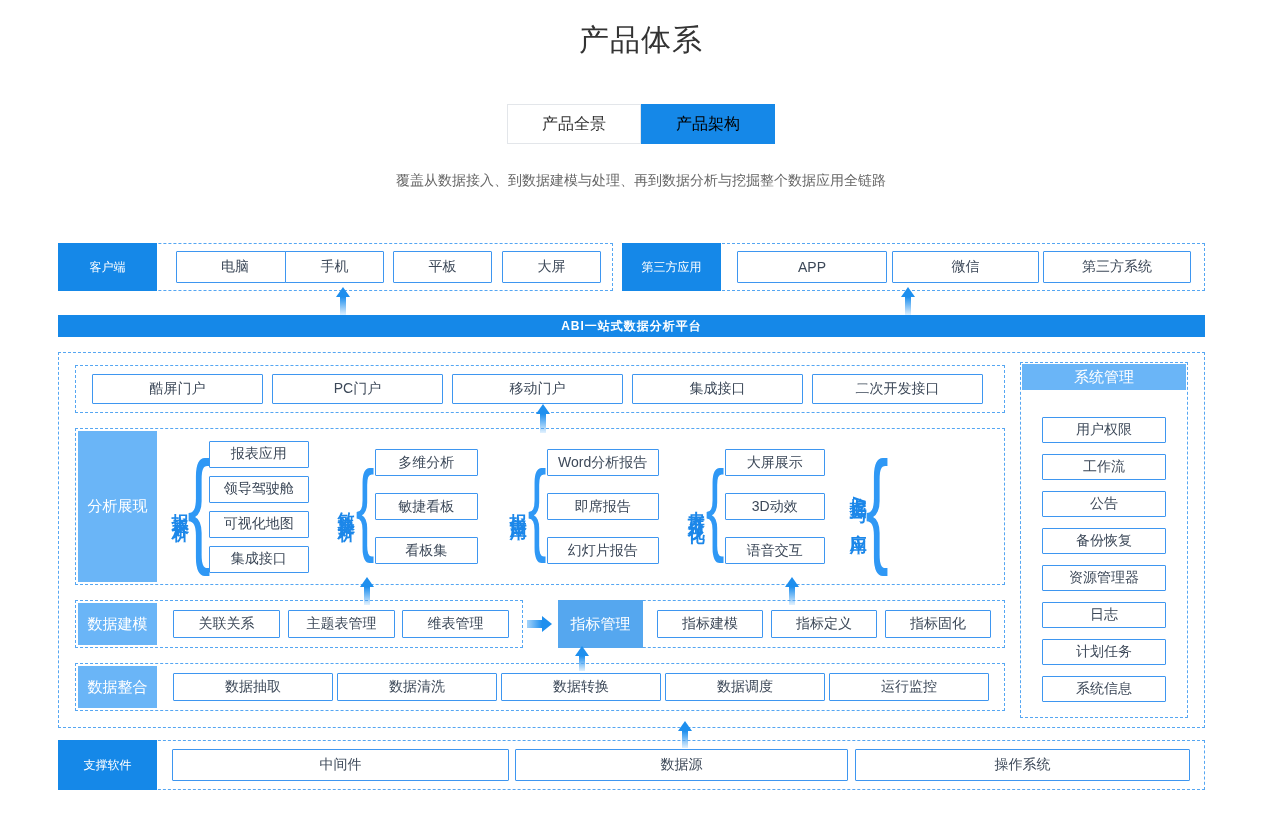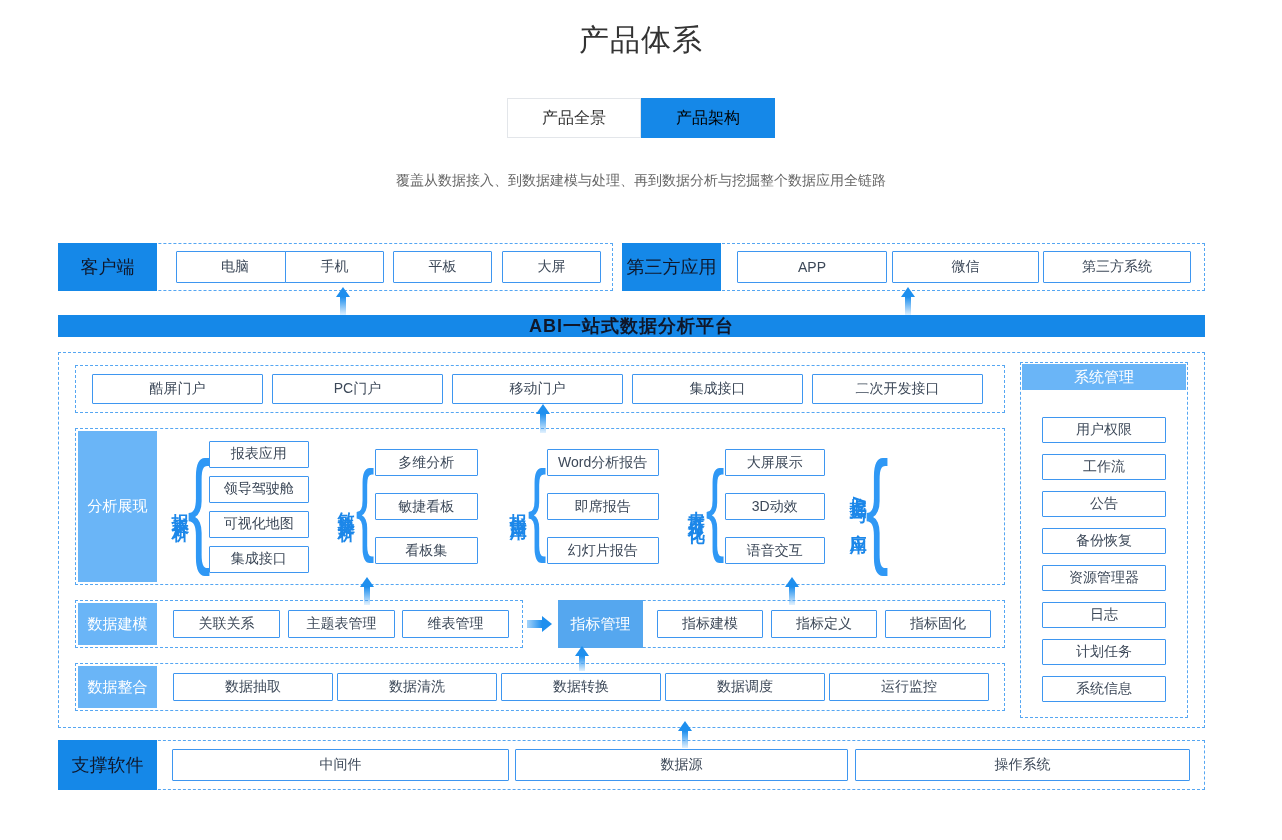--- a/index.html
+++ b/index.html
@@ -2,29 +2,29 @@
 <html><head>
 <meta charset="utf-8">
 <style>
   * { box-sizing: border-box; margin: 0; padding: 0; }
   html,body { width:1282px; height:840px; background:#fff;
     font-family:"Liberation Sans","DejaVu Sans",sans-serif; position:relative; overflow:hidden; }
   .abs { position:absolute; }
   .center { text-align:center; width:100%; }
 
   .page-title { top:20px; font-size:30px; color:#333; letter-spacing:1px; }
-  .tabs { top:98px; left:50%; transform:translateX(-50%); display:flex; }
+  .tabs { top:104px; left:50%; transform:translateX(-50%); display:flex; }
   .tab { height:40px; line-height:38px; padding:0 34px; font-size:16px; cursor:pointer; }
   .tab.inactive { background:#fff; border:1px solid #e3e6ea; color:#333; }
   .tab.active { background:#1588e8; color:#000000; border:1px solid #1588e8; }
   .subtitle { top:172px; font-size:14px; color:#666; }
 
   .dashed { border:1px dashed #55a6f2; background:transparent; }
-  .solid-label { background:#1588e8; color:#0f172a; display:flex; align-items:center;
-    justify-content:center; font-size:18px; }
+  .solid-label { background:#1588e8; color:#ffffff; display:flex; align-items:center;
+    justify-content:center; font-size:12px; }
   .light-label { background:#6ab5f7; color:#fff; display:flex; align-items:center;
     justify-content:center; font-size:15px; }
   .metric-label { background:#55a7ef; }
   .banner { font-weight:bold; letter-spacing:1px; }
   .box { background:#fff; border:1px solid #3e96f0; color:#3c4858; display:flex;
     align-items:center; justify-content:center; font-size:14px; border-radius:1px; }
 
   .group { display:flex; align-items:center; }
   .vlabel { writing-mode:vertical-rl; color:#1c87e9; font-weight:bold; font-size:17px;
     letter-spacing:4px; line-height:1.1; }

